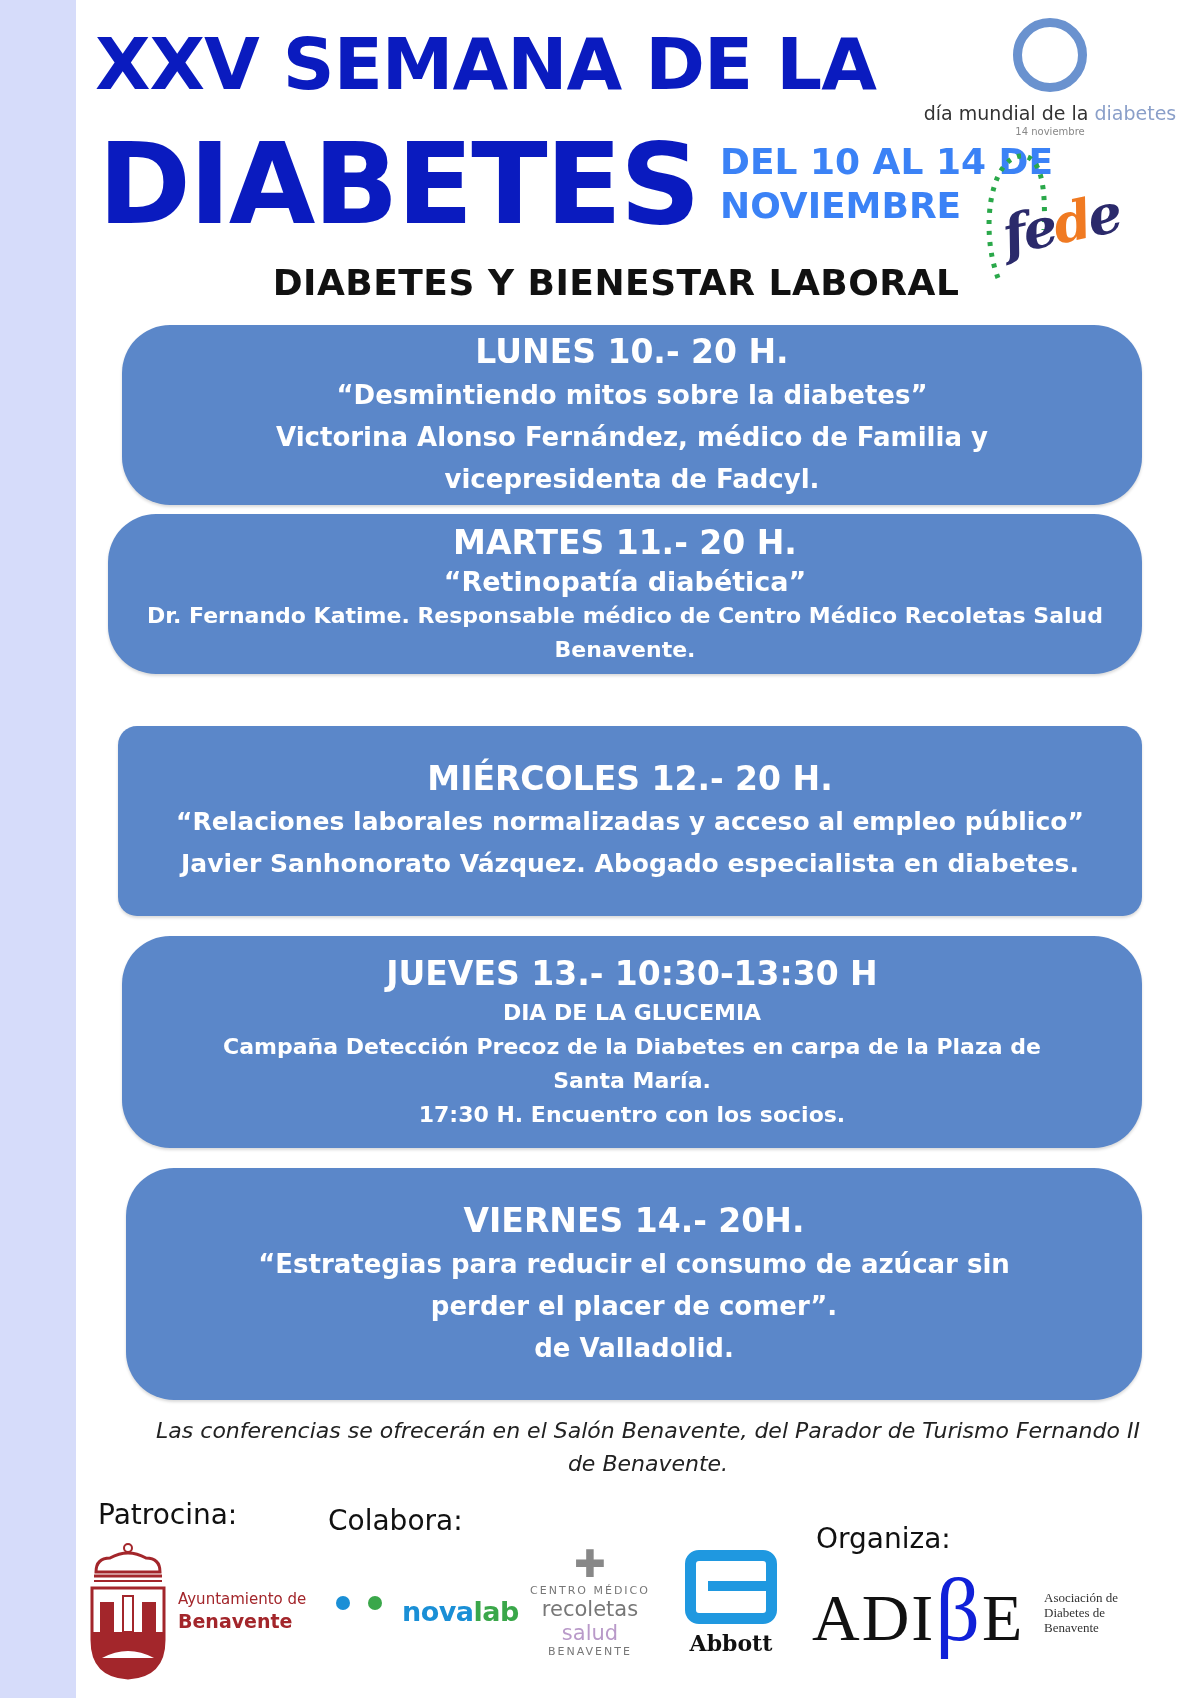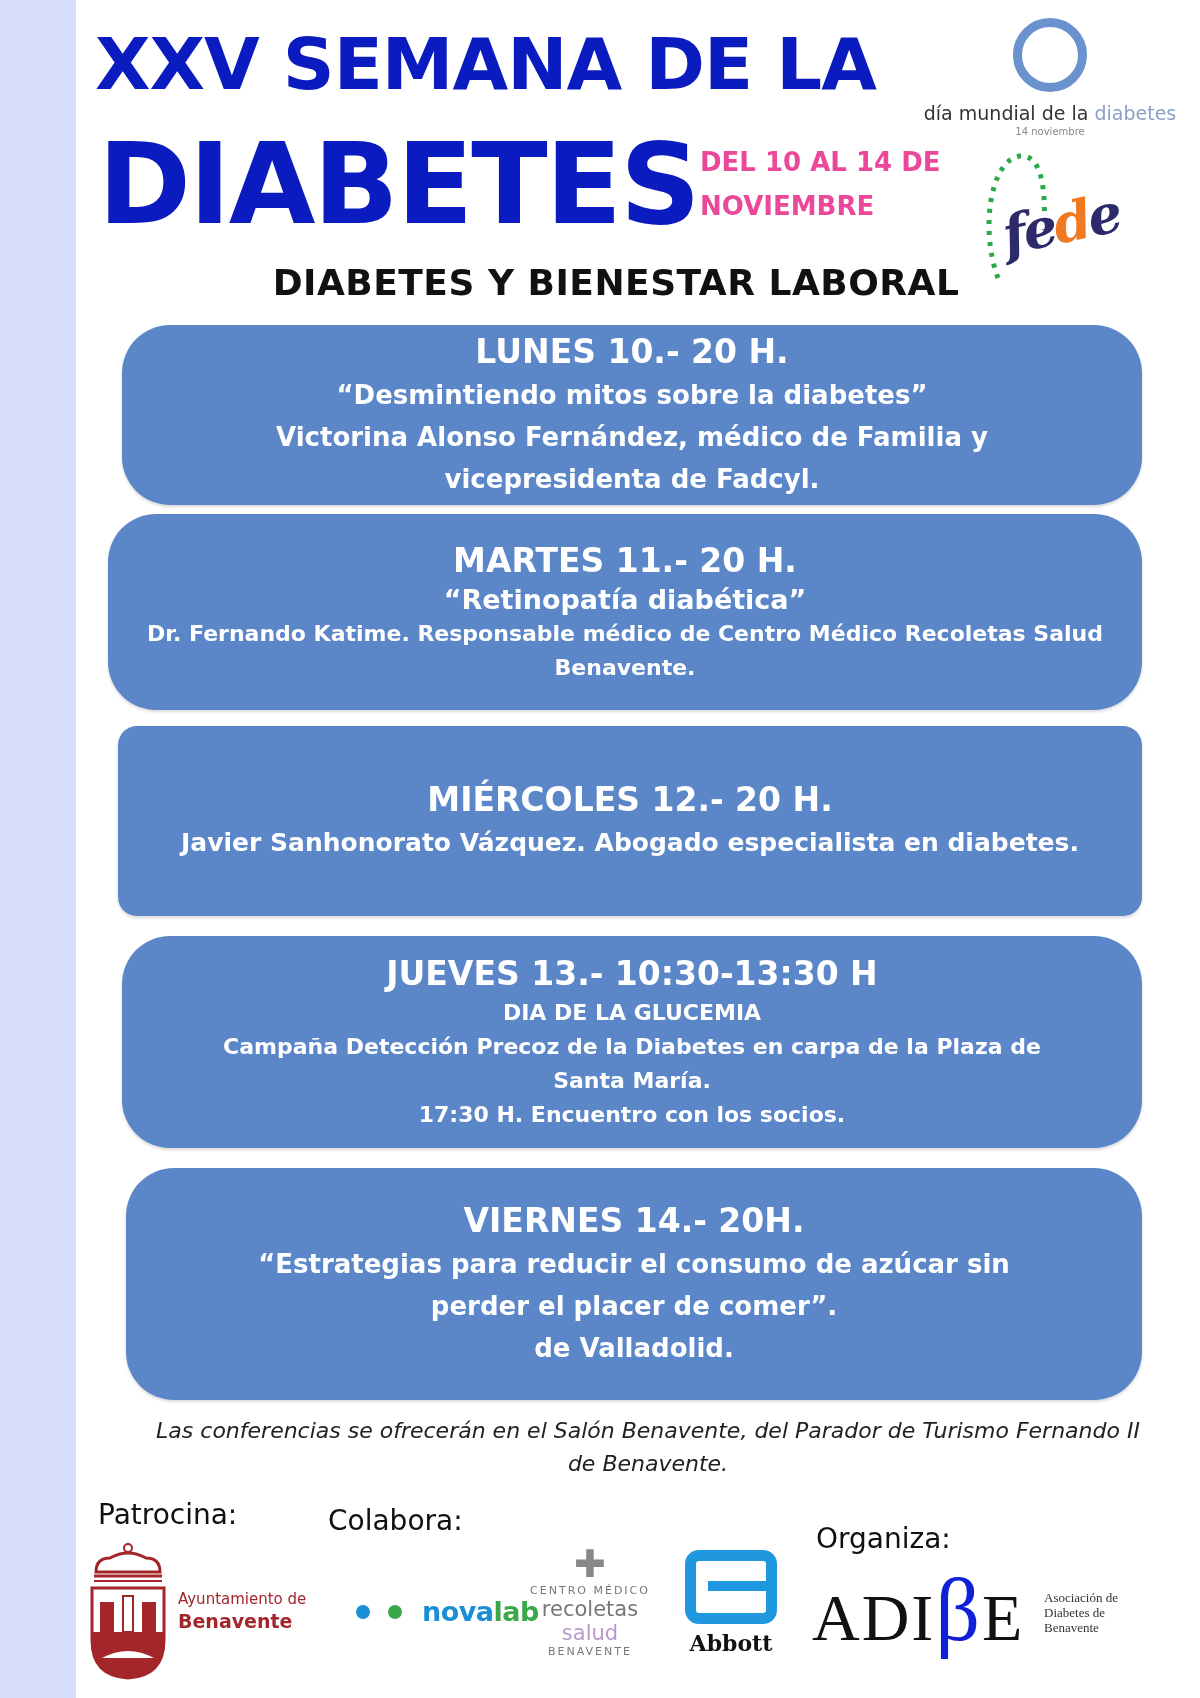--- a/index.html
+++ b/index.html
@@ -3,21 +3,21 @@
 <meta charset="utf-8">
 <style>
   html, body { margin:0; padding:0; }
   body { width:1200px; height:1698px; position:relative; background:#ffffff; overflow:hidden;
          font-family:"DejaVu Sans", sans-serif; }
   .strip { position:absolute; left:0; top:0; width:76px; height:1698px; background:#d6dcfa; }
   .abs { position:absolute; }
 
   .title1 { left:95px; top:22px; font-size:72px; font-weight:bold; color:#0a1bbf; letter-spacing:-1px; white-space:nowrap; }
   .title2 { left:98px; top:128px; font-size:112px; font-weight:bold; color:#0a1bbf; letter-spacing:-2px; white-space:nowrap; line-height:1; }
-  .dates { left:700px; top:140px; font-size:26px; font-weight:bold; color:#ec4899; line-height:44px; }
+  .dates { left:720px; top:140px; font-size:36px; font-weight:bold; color:#3b82f6; line-height:44px; }
   .subtitle { left:0; width:1232px; top:262px; text-align:center; font-size:36px; font-weight:bold; color:#111; letter-spacing:0.5px; }
 
   .dmd { left:920px; top:18px; width:260px; text-align:center; }
   .dmd-ring { width:56px; height:56px; border:9px solid #6a92cf; border-radius:50%; margin:0 auto; }
   .dmd-text { font-size:19px; color:#333; margin-top:10px; white-space:nowrap; }
   .dmd-text .light { color:#8a9fc9; }
   .dmd-sub { font-size:10px; color:#888; margin-top:2px; }
 
   .fede { left:980px; top:150px; width:140px; height:140px; }
   .fede-word { position:absolute; left:22px; top:42px; font-size:54px; font-style:italic; font-weight:bold; color:#2b2a6b; font-family:"DejaVu Serif", serif; letter-spacing:-3px; transform:rotate(-12deg); }
@@ -75,29 +75,30 @@
   <div class="fede-word"><span>fe</span><span class="o">d</span><span>e</span></div>
 </div>
 
 <div class="card" style="left:122px;top:325px;width:1020px;height:180px;">
   <div class="day">LUNES 10.- 20 H.</div>
   <div class="line">“Desmintiendo mitos sobre la diabetes”</div>
   <div class="line">Victorina Alonso Fernández, médico de Familia y</div>
   <div class="line">vicepresidenta de Fadcyl.</div>
 </div>
 
-<div class="card" style="left:108px;top:514px;width:1034px;height:196px;">
+<div class="card" style="left:108px;top:514px;width:1034px;height:160px;">
   <div class="day">MARTES 11.- 20 H.</div>
   <div class="small" style="font-size:27px">“Retinopatía diabética”</div>
   <div class="small">Dr. Fernando Katime. Responsable médico de Centro Médico Recoletas Salud</div>
   <div class="small">Benavente.</div>
 </div>
 
 <div class="card" style="left:118px;top:726px;width:1024px;height:190px;border-radius:19px;">
   <div class="day">MIÉRCOLES 12.- 20 H.</div>
+  <div class="line" style="font-size:25px">“Relaciones laborales normalizadas y acceso al empleo público”</div>
   <div class="line" style="font-size:25px">Javier Sanhonorato Vázquez. Abogado especialista en diabetes.</div>
 </div>
 
 <div class="card" style="left:122px;top:936px;width:1020px;height:212px;">
   <div class="day">JUEVES 13.- 10:30-13:30 H</div>
   <div class="small">DIA DE LA GLUCEMIA</div>
   <div class="small">Campaña Detección Precoz de la Diabetes en carpa de la Plaza de</div>
   <div class="small">Santa María.</div>
   <div class="small">17:30 H. Encuentro con los socios.</div>
 </div>
@@ -130,21 +131,21 @@
     <rect x="35" y="56" width="10" height="36" fill="none" stroke="#a3262b" stroke-width="2"></rect>
     <path d="M4 92 H76 V102 Q76 136 40 138 Q4 136 4 102 Z" fill="#a3262b"></path>
     <path d="M14 118 Q40 104 66 118" fill="#fff"></path>
   </svg>
 </div>
 <div class="abs ayto-text" style="left:178px;top:1588px;">
   <div>Ayuntamiento de</div>
   <div><b>Benavente</b></div>
 </div>
 
-<div class="abs" style="left:356px;top:1596px;display:flex;align-items:center;gap:18px;">
+<div class="abs" style="left:336px;top:1596px;display:flex;gap:18px;">
   <span style="display:inline-block;width:14px;height:14px;border-radius:50%;background:#1a8fd6;"></span>
   <span style="display:inline-block;width:14px;height:14px;border-radius:50%;background:#3aa74a;margin-right:2px;"></span>
   <span class="novalab"><span>nova</span><span class="lab">lab</span></span>
 </div>
 
 <div class="abs recoletas" style="left:515px;top:1544px;width:150px;">
   <div style="font-size:38px;color:#888;line-height:40px;">✚</div>
   <div class="top">CENTRO MÉDICO</div>
   <div class="mid"><span>recoletas</span> <span class="salud">salud</span></div>
   <div class="bot">BENAVENTE</div>

